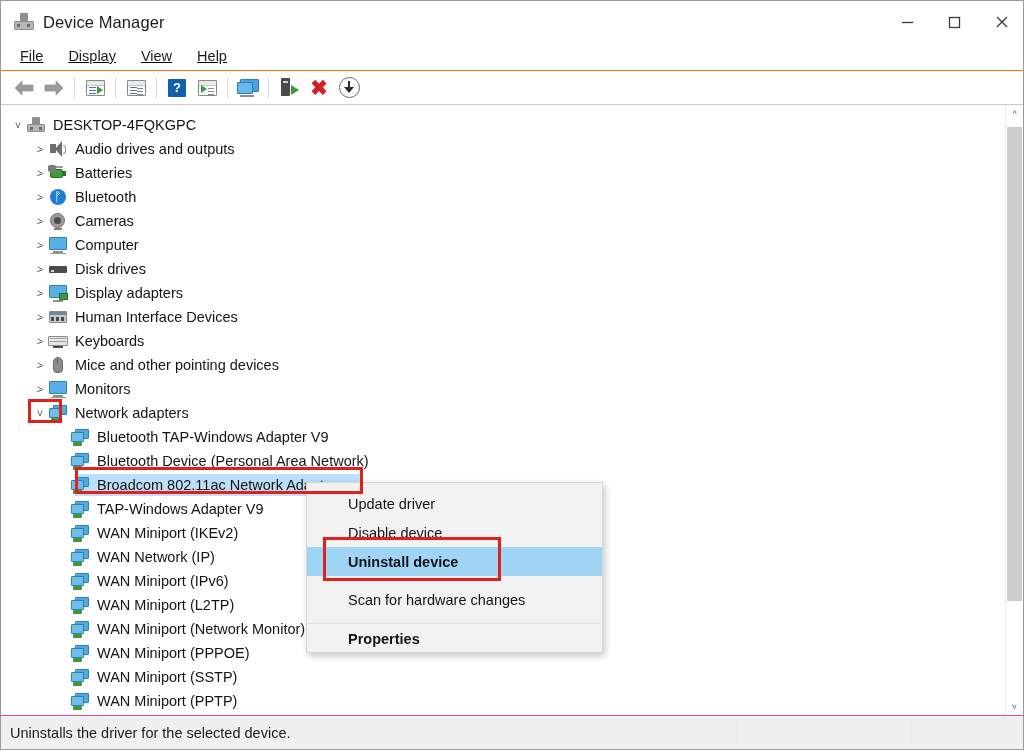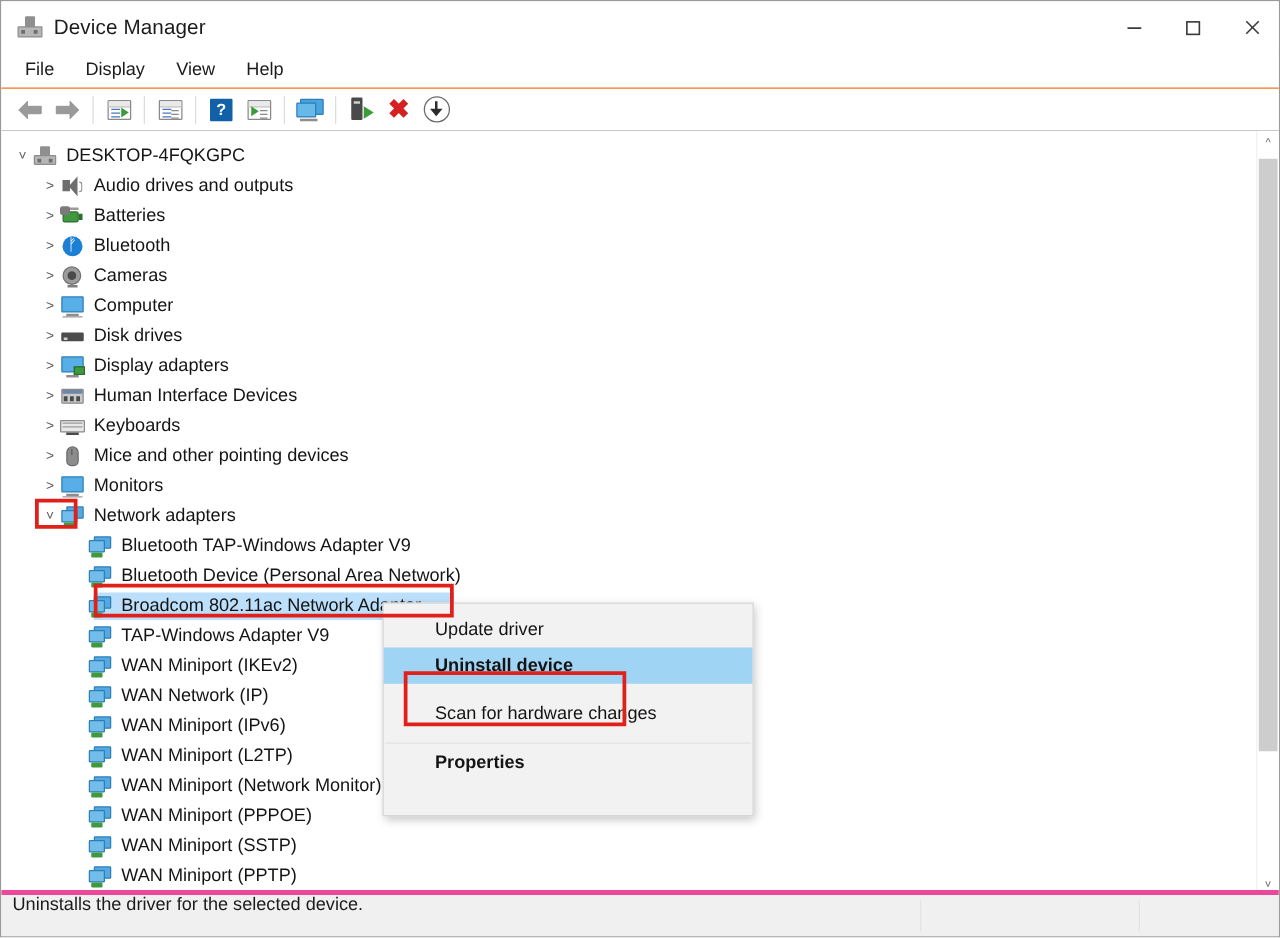--- a/index.html
+++ b/index.html
@@ -54,20 +54,21 @@
     color: #3a3a3a;
   }
   .wc svg { display: block; }
 
   
   #menubar {
     position: absolute; left: 0; top: 42px; width: 1024px; height: 27px;
     background: #ffffff;
     display: flex; align-items: center;
     border-bottom: 2px solid #f97316;
+    text-decoration: underline;
   }
   .menu-item {
     font-size: 14.5px; color: #1b1b1b;
     padding: 3px 11px 4px 11px; margin-left: 3px;
   }
   .menu-item:first-child { margin-left: 8px; }
 
   
   #toolbar {
     position: absolute; left: 0; top: 70px; width: 1024px; height: 33px;
@@ -375,22 +376,22 @@
     position: absolute; top: 18px; bottom: 18px; left: 0; right: 0; background: #ffffff;
   }
   #vscroll .thumb {
     position: absolute; left: 1px; right: 1px; top: 4px; height: 474px;
     background: #cdcdcd;
   }
 
   
   #statusbar {
     position: absolute; left: 0; bottom: 0; width: 1024px; height: 33px;
-    background: #f0f0f0; border-top: 4px solid #ec4899;
-    display: flex; align-items: flex-start;
+    background: #f0f0f0; border-top: 1px solid #ec4899;
+    display: flex; align-items: center;
   }
   #status-text {
     font-size: 14.5px; color: #1b1b1b; margin-left: 9px;
   }
   .status-div {
     position: absolute; top: 4px; width: 1px; height: 25px; background: #e3e3e3;
   }
 </style>
 </head>
 <body>
@@ -774,20 +775,21 @@
           <span style="display:inline-block;width:31px"></span>
         </div>
       </div>
 
     <div class="redbox" style="left:27px; top:294px; width:34px; height:24px;"></div>
     <div class="redbox" style="left:74px; top:362px; width:288px; height:27px;"></div>
   </div>
 
   <div id="ctxmenu">
     <div class="ctx-item first">Update driver</div>
+    <div class="ctx-item">Disable device</div>
     <div class="ctx-item hl">Uninstall device</div>
     <div class="ctx-gap"></div>
     <div class="ctx-item">Scan for hardware changes</div>
     <div class="ctx-gap"></div>
     <div class="ctx-sep"></div>
     <div class="ctx-item bold">Properties</div>
   </div>
 
   <div class="redbox" style="left:322px; top:536px; width:178px; height:44px; z-index:45;"></div>
 

